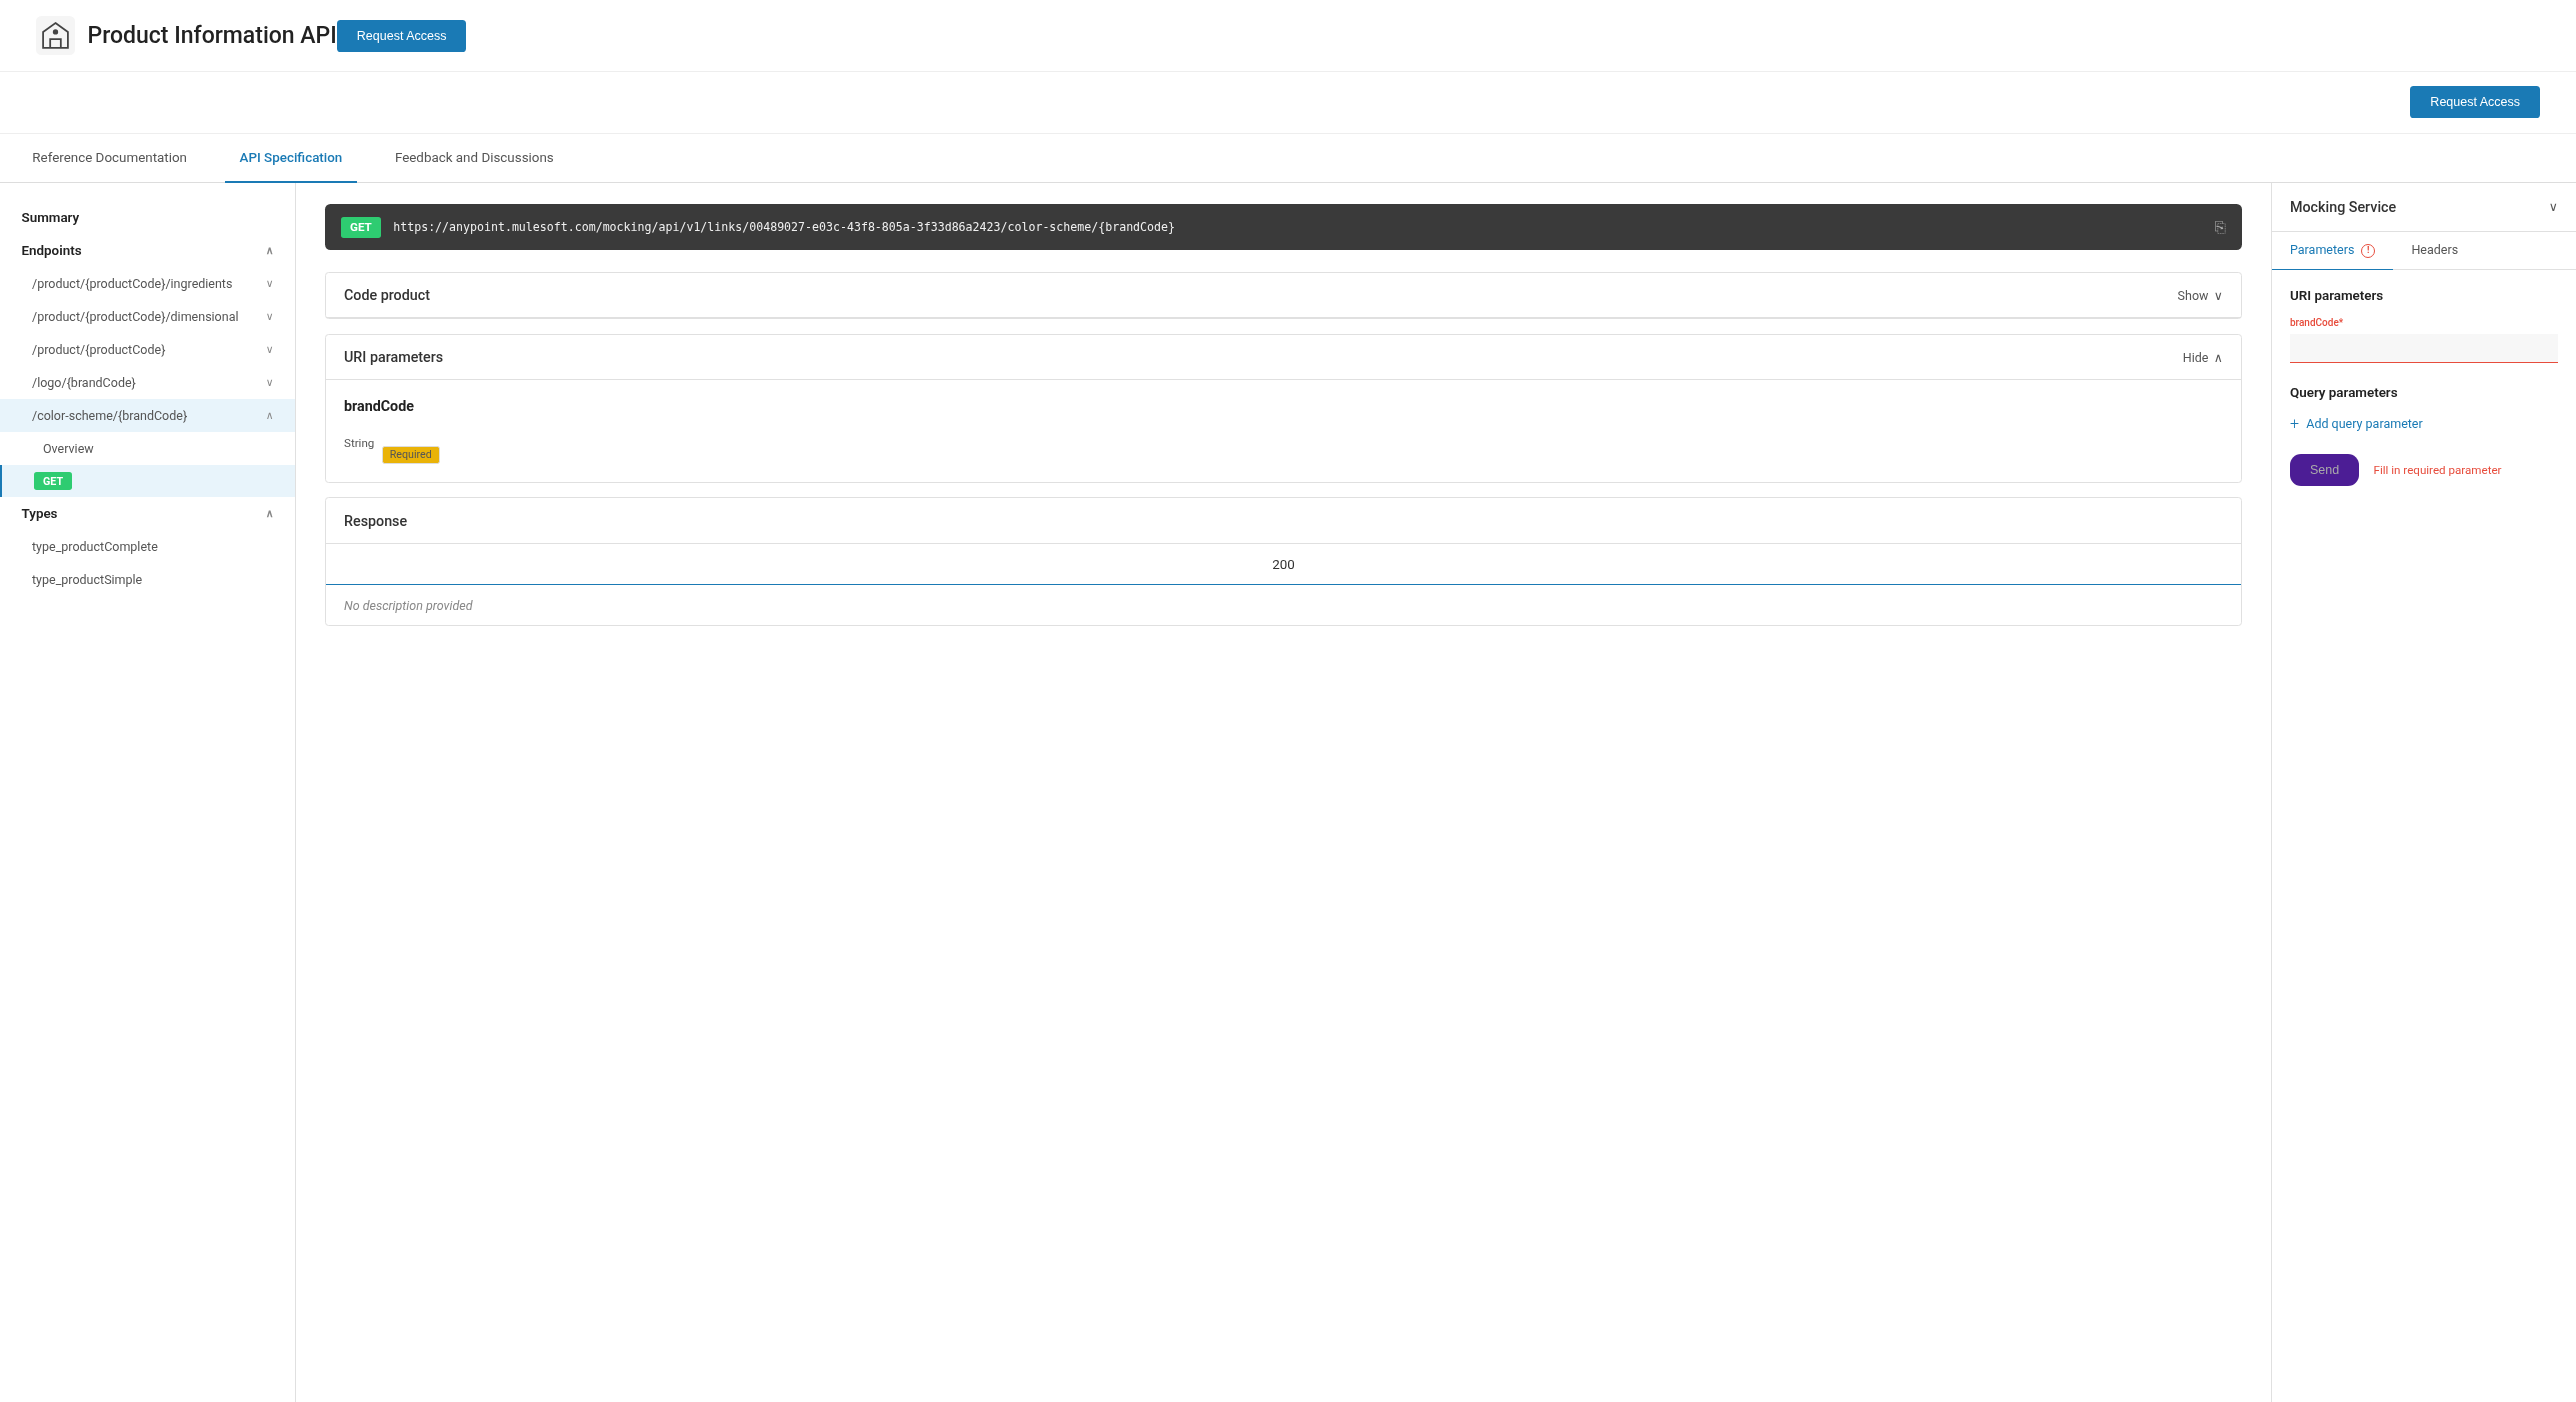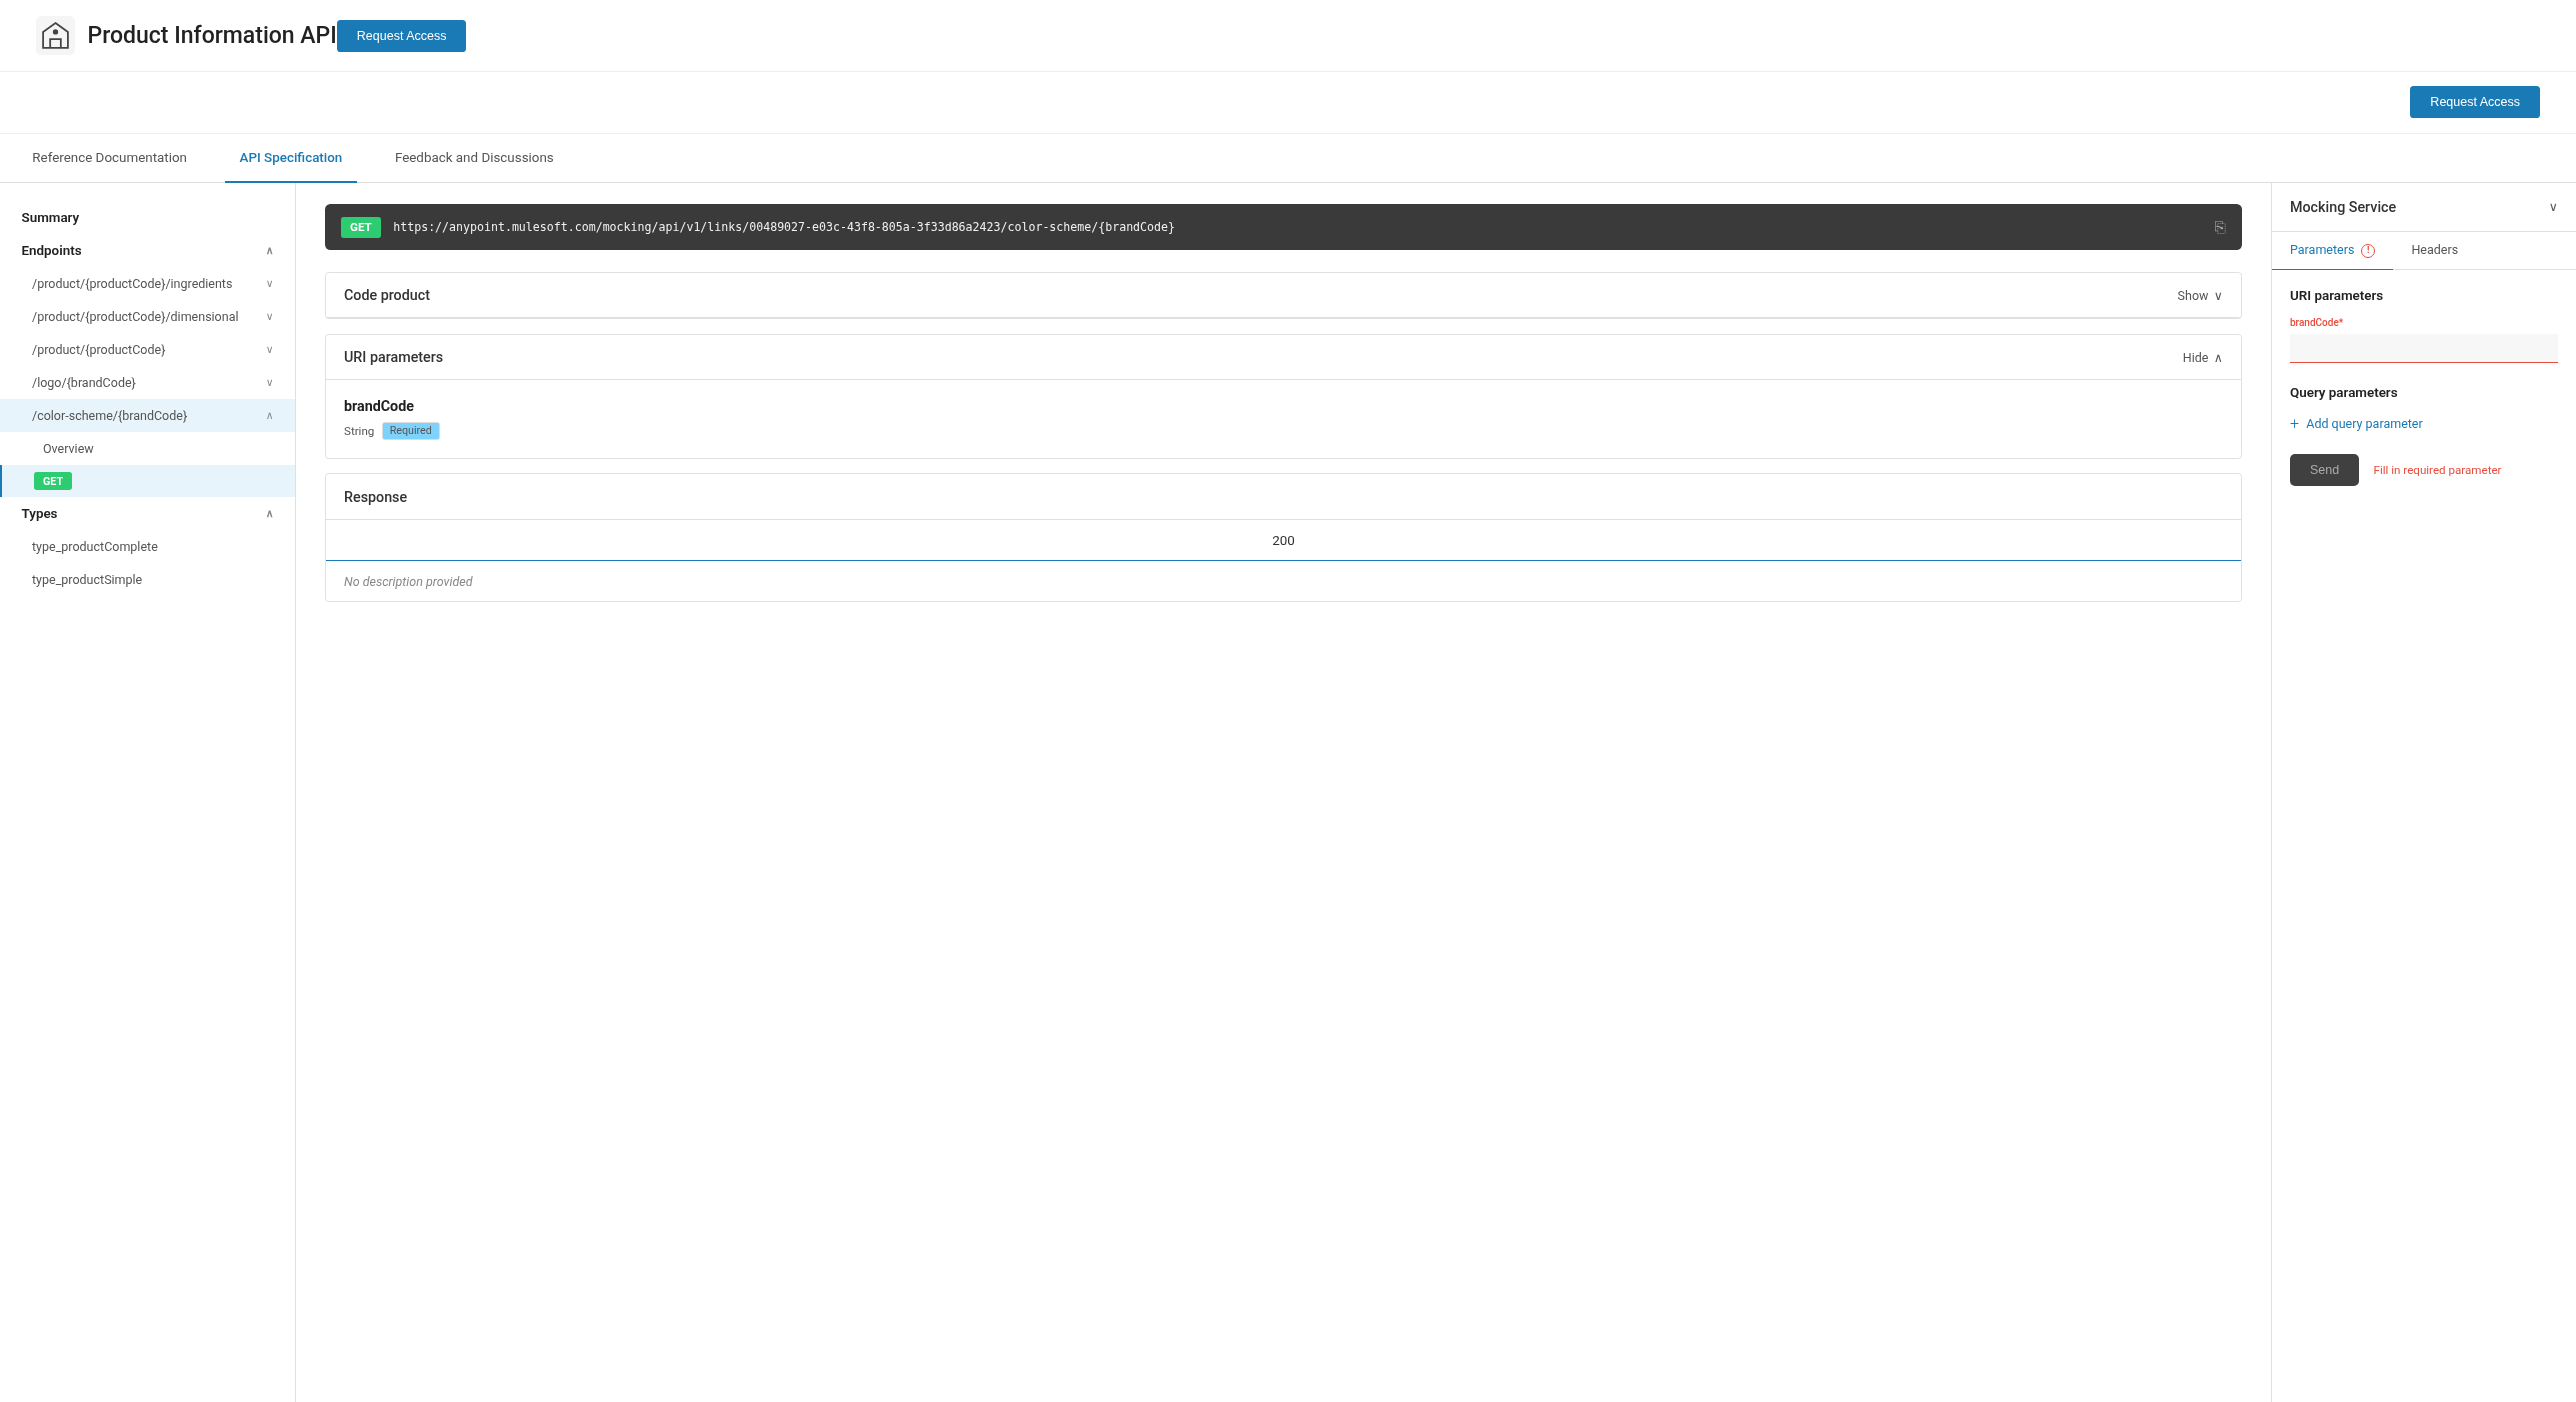--- a/index.html
+++ b/index.html
@@ -205,26 +205,27 @@
     .param-badges {
       display: flex;
       gap: 7.2px;
       align-items: center;
     }
     .badge-type {
       color: #555;
       font-size: 11.6px;
     }
     .badge-required {
-      background: #7dd3fc;
+      background: #eab308;
       border: 0.9px solid #ddd;
       color: #555;
       font-size: 10.7px;
       padding: 1.8px 7.2px;
       border-radius: 2.7px;
+      margin-top: 24px;
     }
 
     
     .response-section {
       border: 0.9px solid #e0e0e0;
       border-radius: 3.6px;
       margin-top: 14.3px;
     }
     .response-header-row {
       padding: 14.3px 18px;
@@ -351,24 +352,24 @@
       font-weight: 300;
       color: #1a7ab5;
     }
     .send-row {
       display: flex;
       align-items: center;
       gap: 14.3px;
       margin-top: 7.2px;
     }
     .btn-send {
-      background: #404040;
+      background: #4c1d95;
       color: #aaa;
       border: none;
-      border-radius: 5px;
+      border-radius: 11px;
       padding: 9px 20px;
       font-size: 12.5px;
       cursor: not-allowed;
     }
     .fill-required-msg {
       color: #e74c3c;
       font-size: 11.6px;
     }
   </style>
 </head>

